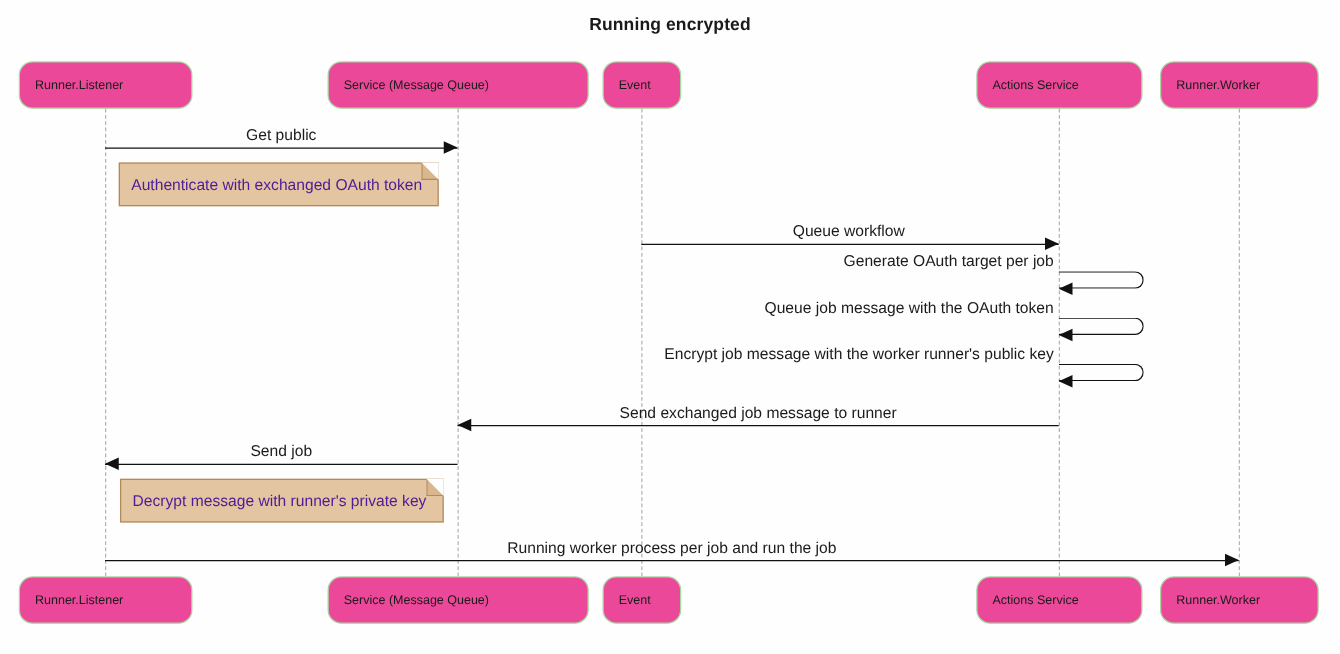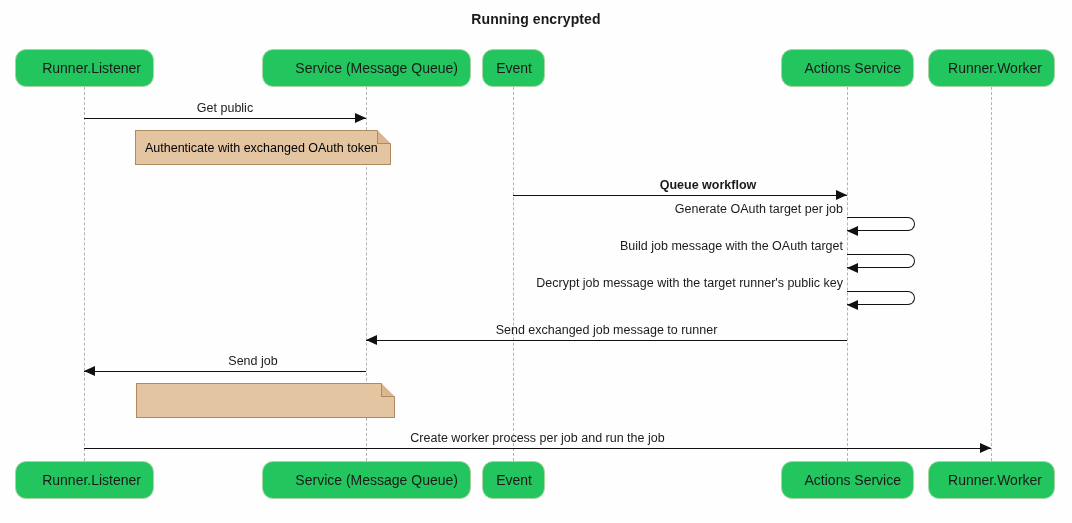--- a/index.html
+++ b/index.html
@@ -28,27 +28,27 @@
     font-size: 14px;
     font-weight: bold;
     color: #1a1a1a;
     letter-spacing: 0.1px;
   }
   
   .participant {
     position: absolute;
     box-sizing: border-box;
     height: 38px;
-    background: #22c55e;
+    background: #ec4899;
     border: 1px solid #aad6a4;
     border-radius: 11px;
     display: flex;
     align-items: center;
-    justify-content: flex-end;
-    font-size: 14px;
+    justify-content: flex-start;
+    font-size: 10px;
     color: #1b1b1b;
     white-space: nowrap;
     padding: 0 12px;
   }
   
   .lifeline {
     position: absolute;
     width: 0;
     border-left: 1px dashed #b4b4b4;
   }
@@ -89,24 +89,23 @@
   }
   
   .note {
     position: absolute;
     box-sizing: border-box;
     background: #e4c5a1;
     border: 1px solid #b08a5e;
     display: flex;
     align-items: center;
     font-size: 12.5px;
-    color: #000000;
+    color: #4c1d95;
     white-space: nowrap;
     padding-left: 9px;
-    margin-left: 40px;
   }
   .note-fold {
     position: absolute;
     top: -1px;
     right: -1px;
     width: 13px;
     height: 13px;
     background: #d8b68e;
     border-left: 1px solid #b08a5e;
     border-bottom: 1px solid #b08a5e;
@@ -134,49 +133,50 @@
       <div class="lifeline" style="left: 513px; top: 87px; height: 374px;"></div>
       <div class="lifeline" style="left: 847px; top: 87px; height: 374px;"></div>
       <div class="lifeline" style="left: 991px; top: 87px; height: 374px;"></div>
     </div>
   <div id="messages">
       <div class="msg" style="left: 84px; top: 118px; width: 282px;"></div>
       <div class="arrowhead right" style="top: 113px; left: 355px;"></div>
       <div class="msg-label" style="left: 84px; width: 282px; top: 101px;">Get public</div>
       <div class="msg" style="left: 513px; top: 195px; width: 334px;"></div>
       <div class="arrowhead right" style="top: 190px; left: 836px;"></div>
-      <div class="msg-label" style="left: 541px; width: 334px; top: 178px; font-weight: bold;">Queue workflow</div>
+      <div class="msg-label" style="left: 512px; width: 334px; top: 178px;">Queue workflow</div>
       <div class="selfloop" style="left: 847px; top: 217px; width: 68px; height: 14px;"></div>
       <div class="arrowhead left" style="left: 847px; top: 225.5px;"></div>
       <div class="msg-label" style="right: 229px; top: 202px;">Generate OAuth target per job</div>
       <div class="selfloop" style="left: 847px; top: 254px; width: 68px; height: 14px;"></div>
       <div class="arrowhead left" style="left: 847px; top: 262.5px;"></div>
-      <div class="msg-label" style="right: 229px; top: 239px;">Build job message with the OAuth target</div>
+      <div class="msg-label" style="right: 229px; top: 239px;">Queue job message with the OAuth token</div>
       <div class="selfloop" style="left: 847px; top: 291px; width: 68px; height: 14px;"></div>
       <div class="arrowhead left" style="left: 847px; top: 299.5px;"></div>
-      <div class="msg-label" style="right: 229px; top: 276px;">Decrypt job message with the target runner's public key</div>
+      <div class="msg-label" style="right: 229px; top: 276px;">Encrypt job message with the worker runner's public key</div>
       <div class="msg" style="left: 366px; top: 340px; width: 481px;"></div>
       <div class="arrowhead left" style="top: 335px; left: 366px;"></div>
       <div class="msg-label" style="left: 366px; width: 481px; top: 323px;">Send exchanged job message to runner</div>
       <div class="msg" style="left: 84px; top: 371px; width: 282px;"></div>
       <div class="arrowhead left" style="top: 366px; left: 84px;"></div>
-      <div class="msg-label" style="left: 84px; width: 282px; top: 354px; margin-left: 28px;">Send job</div>
+      <div class="msg-label" style="left: 84px; width: 282px; top: 354px;">Send job</div>
       <div class="msg" style="left: 84px; top: 448px; width: 907px;"></div>
       <div class="arrowhead right" style="top: 443px; left: 980px;"></div>
-      <div class="msg-label" style="left: 84px; width: 907px; top: 431px;">Create worker process per job and run the job</div>
+      <div class="msg-label" style="left: 84px; width: 907px; top: 431px;">Running worker process per job and run the job</div>
     </div>
   <div id="notes">
       <div class="note" style="left: 95px; top: 130px; width: 256px; height: 35px;">
         <div class="note-fold-cut"></div>
         <div class="note-fold" style="clip-path: polygon(0px 0px, 100% 100%, 0px 100%);"></div>
         <span>Authenticate with exchanged OAuth token</span>
       </div>
       <div class="note" style="left: 96px; top: 383px; width: 259px; height: 35px;">
         <div class="note-fold-cut"></div>
         <div class="note-fold" style="clip-path: polygon(0px 0px, 100% 100%, 0px 100%);"></div>
+        <span>Decrypt message with runner's private key</span>
       </div>
     </div>
   <div id="participants-top">
       <div class="participant" style="left: 15px; top: 49px; width: 139px; height: 38px;">
         <span>Runner.Listener</span>
       </div>
       <div class="participant" style="left: 262px; top: 49px; width: 209px; height: 38px;">
         <span>Service (Message Queue)</span>
       </div>
       <div class="participant" style="left: 482px; top: 49px; width: 63px; height: 38px;">

